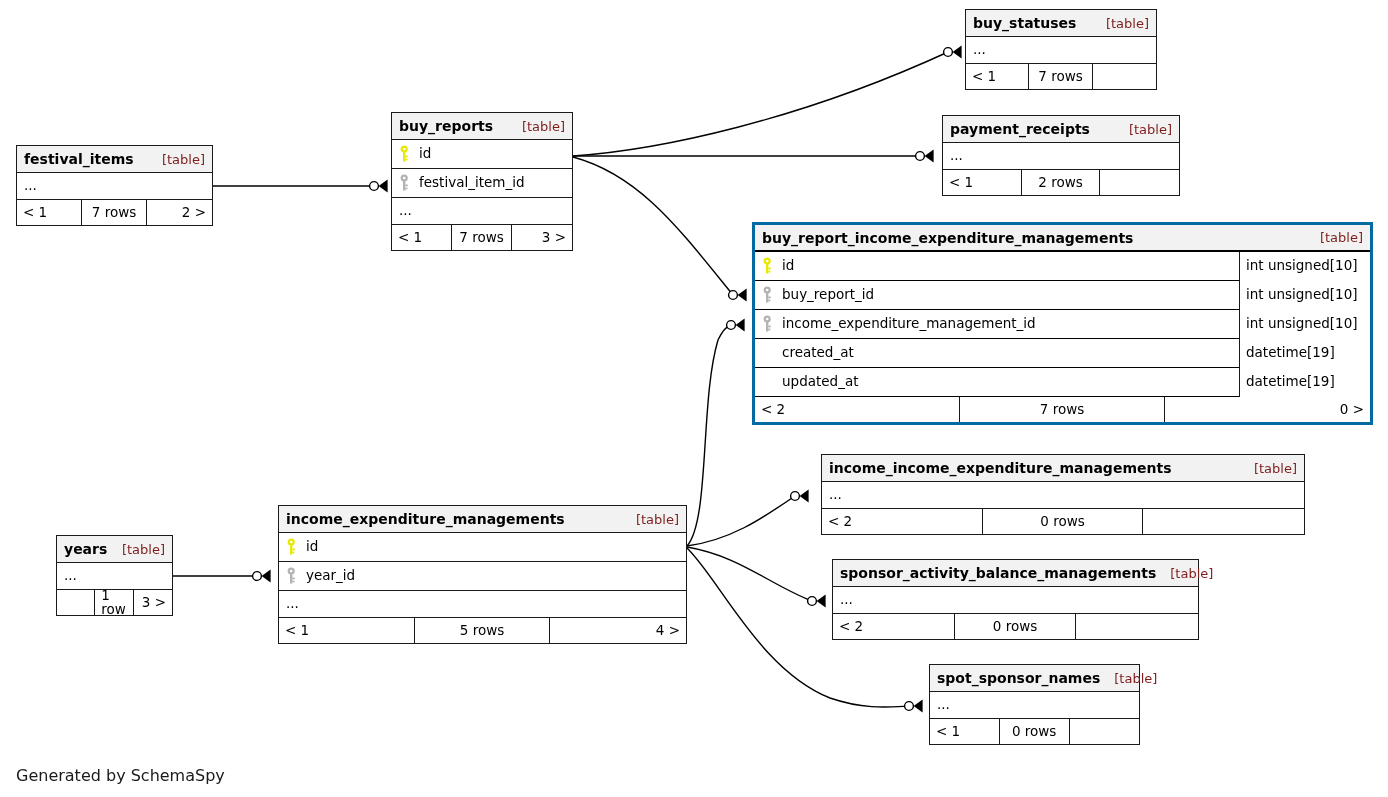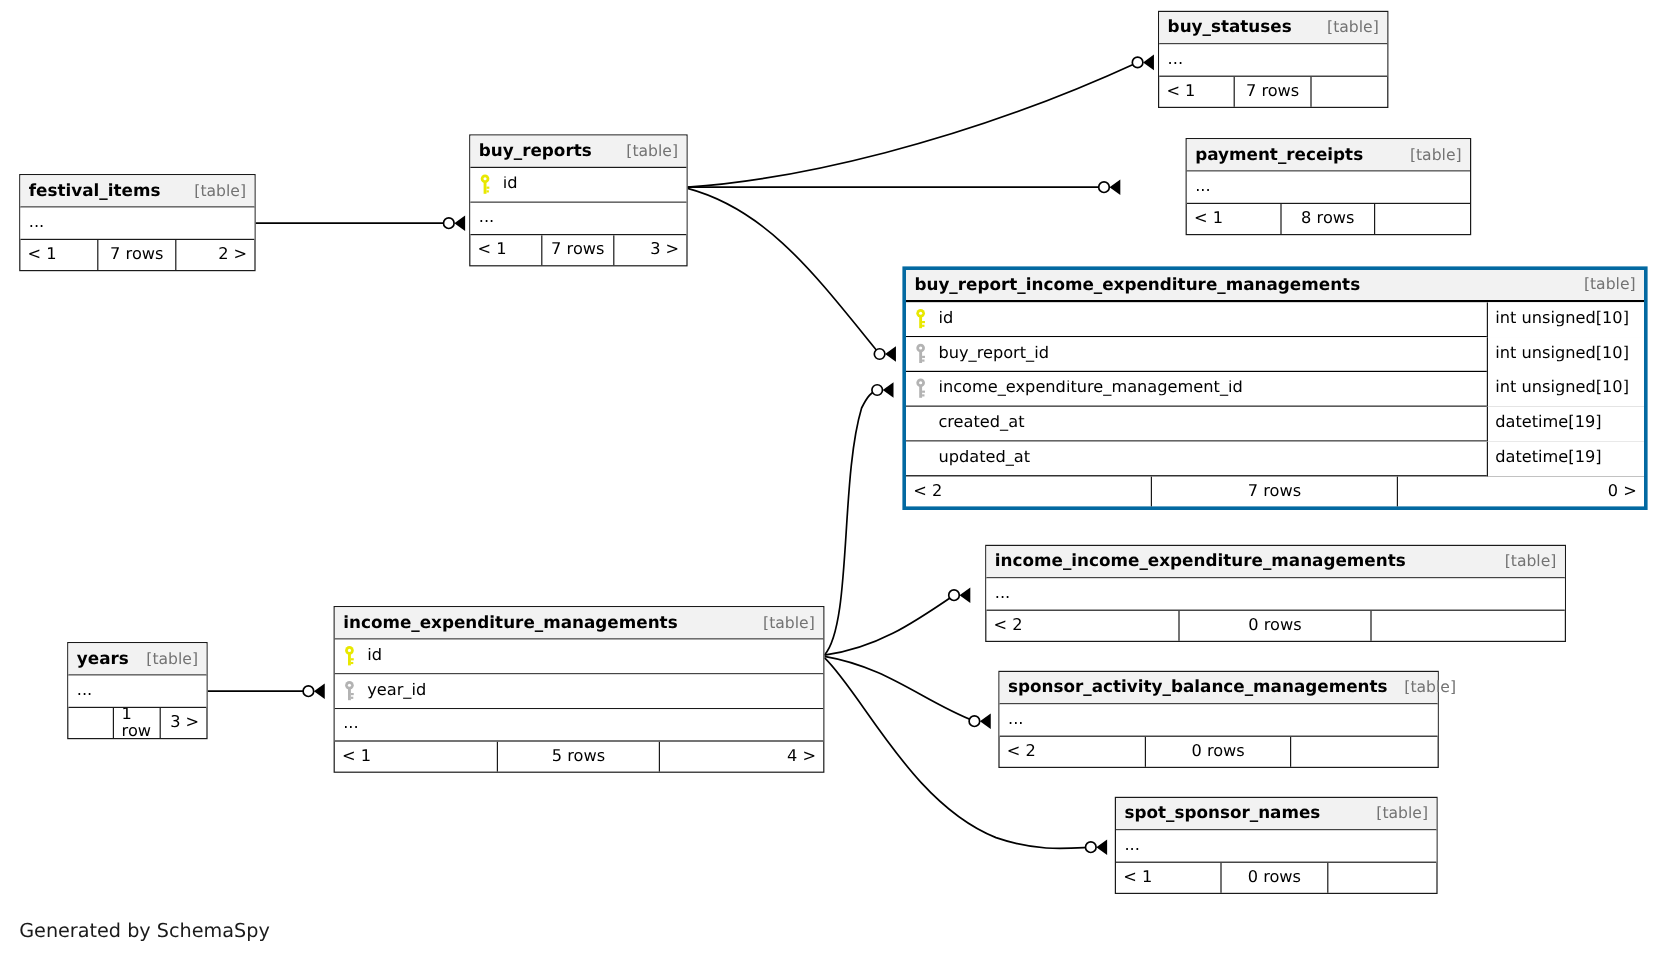--- a/index.html
+++ b/index.html
@@ -55,21 +55,21 @@
   .focused > .tbl-head {
     border-bottom: 2px solid #000000;
   }
   .tbl-name {
     font-weight: bold;
     font-size: 14px;
     color: #000000;
   }
   .tbl-kind {
     font-size: 13px;
-    color: #737373;
+    color: #7f1d1d;
     padding-left: 14px;
   }
 
   .tbl-row {
     box-sizing: border-box;
     display: flex;
     align-items: center;
     height: 29px;
     border-bottom: 1px solid #1a1a1a;
     padding: 0 7px;
@@ -224,20 +224,30 @@
         <div class="tbl-row" style="position: relative;">
           <span class="keyicon"><svg width="11" height="18" viewBox="0 0 11 18" xmlns="http://www.w3.org/2000/svg">
               <circle cx="5.2" cy="4" r="3.6" fill="#e8e800"></circle>
               <circle cx="5.2" cy="4" r="1.3" fill="#ffffff"></circle>
               <rect x="4.0" y="6.5" width="2.4" height="10" fill="#e8e800"></rect>
               <rect x="6.4" y="10.5" width="2.4" height="1.8" fill="#e8e800"></rect>
               <rect x="6.4" y="13.6" width="2.0" height="1.8" fill="#e8e800"></rect>
             </svg></span>
           <span class="col-name">id</span>
         </div>
+        <div class="tbl-row" style="position: relative;">
+          <span class="keyicon"><svg width="11" height="18" viewBox="0 0 11 18" xmlns="http://www.w3.org/2000/svg">
+              <circle cx="5.2" cy="4" r="3.6" fill="#b3b3b3"></circle>
+              <circle cx="5.2" cy="4" r="1.3" fill="#ffffff"></circle>
+              <rect x="4.0" y="6.5" width="2.4" height="10" fill="#b3b3b3"></rect>
+              <rect x="6.4" y="10.5" width="2.4" height="1.8" fill="#b3b3b3"></rect>
+              <rect x="6.4" y="13.6" width="2.0" height="1.8" fill="#b3b3b3"></rect>
+            </svg></span>
+          <span class="col-name">festival_item_id</span>
+        </div>
         <div class="tbl-row ellipsis" style="position: relative;">
           <span class="col-name">...</span>
         </div>
         <div class="tbl-foot">
           <div class="fcell f-left" style="width: 60.6667px;">&lt; 1</div>
           <div class="fcell f-mid" style="width: 60.6667px;">7 rows</div>
           <div class="fcell f-right" style="width: 60.6667px;">3 &gt;</div>
         </div>
       </div>
       <div class="table" style="left: 965px; top: 9px; width: 192px;">
@@ -247,31 +257,31 @@
         </div>
         <div class="tbl-row ellipsis" style="position: relative;">
           <span class="col-name">...</span>
         </div>
         <div class="tbl-foot">
           <div class="fcell f-left" style="width: 64px;">&lt; 1</div>
           <div class="fcell f-mid" style="width: 64px;">7 rows</div>
           <div class="fcell f-right" style="width: 64px;"></div>
         </div>
       </div>
-      <div class="table" style="left: 942px; top: 115px; width: 238px; margin-left: 46px;">
+      <div class="table" style="left: 942px; top: 115px; width: 238px;">
         <div class="tbl-head">
           <span class="tbl-name">payment_receipts</span>
           <span class="tbl-kind">[table]</span>
         </div>
         <div class="tbl-row ellipsis" style="position: relative;">
           <span class="col-name">...</span>
         </div>
         <div class="tbl-foot">
           <div class="fcell f-left" style="width: 79.3333px;">&lt; 1</div>
-          <div class="fcell f-mid" style="width: 79.3333px;">8 rows</div>
+          <div class="fcell f-mid" style="width: 79.3333px;">2 rows</div>
           <div class="fcell f-right" style="width: 79.3333px;"></div>
         </div>
       </div>
       <div class="table focused" style="left: 752px; top: 222px; width: 621px;">
         <div class="tbl-head">
           <span class="tbl-name">buy_report_income_expenditure_managements</span>
           <span class="tbl-kind">[table]</span>
         </div>
         <div class="tbl-row" style="position: relative;">
           <span class="keyicon"><svg width="11" height="18" viewBox="0 0 11 18" xmlns="http://www.w3.org/2000/svg">
@@ -343,21 +353,21 @@
         </div>
         <div class="tbl-row ellipsis" style="position: relative;">
           <span class="col-name">...</span>
         </div>
         <div class="tbl-foot">
           <div class="fcell f-left" style="width: 152.333px;">&lt; 2</div>
           <div class="fcell f-mid" style="width: 152.333px;">0 rows</div>
           <div class="fcell f-right" style="width: 152.333px;"></div>
         </div>
       </div>
-      <div class="table" style="left: 929px; top: 664px; width: 269px;">
+      <div class="table" style="left: 929px; top: 664px; width: 211px;">
         <div class="tbl-head">
           <span class="tbl-name">spot_sponsor_names</span>
           <span class="tbl-kind">[table]</span>
         </div>
         <div class="tbl-row ellipsis" style="position: relative;">
           <span class="col-name">...</span>
         </div>
         <div class="tbl-foot">
           <div class="fcell f-left" style="width: 88.3333px;">&lt; 1</div>
           <div class="fcell f-mid" style="width: 88.3333px;">0 rows</div>

